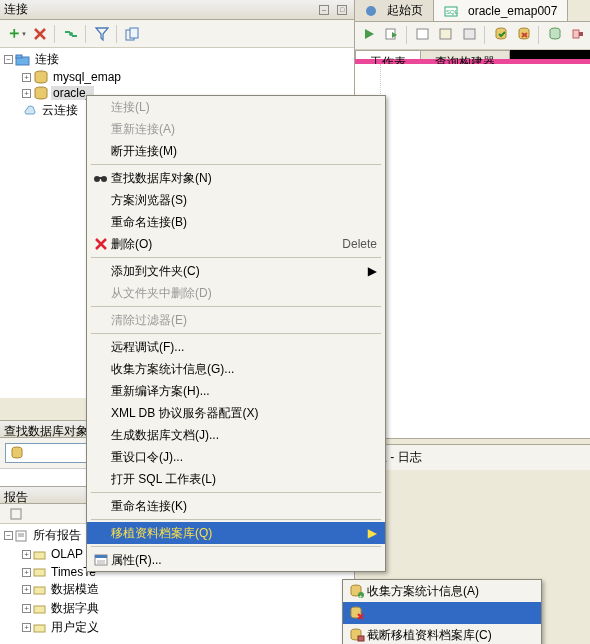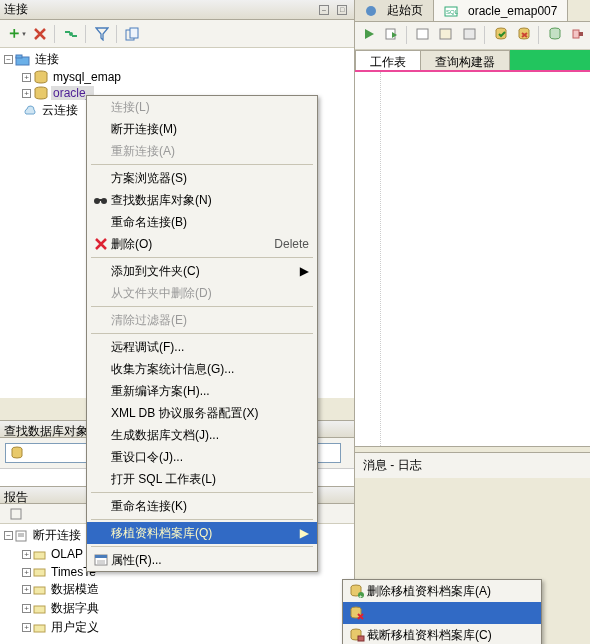--- a/index.html
+++ b/index.html
@@ -9,37 +9,37 @@
 .right-col{left:355px;right:0}
 .panel-title{background:linear-gradient(#f0f0f0,#e0ddd0);border-bottom:1px solid #aca899;padding:2px 4px;display:flex;align-items:center;height:20px}
 .panel-title .spacer{flex:1}
 .icon-btn{width:16px;height:16px;display:inline-flex;align-items:center;justify-content:center;cursor:pointer;margin-left:2px;color:#555}
 .toolbar{background:#f4f3ee;border-bottom:1px solid #d0cdbd;padding:4px 6px;display:flex;align-items:center;gap:6px;height:28px}
 .tree{background:#fff;padding:2px;overflow:auto;font-size:12px}
 .tree-item{display:flex;align-items:center;padding:1px 2px;gap:2px;white-space:nowrap}
 .expander{width:9px;height:9px;border:1px solid #888;font-size:8px;line-height:7px;text-align:center;cursor:pointer;color:#555}
 .indent{display:inline-block;width:16px}
 .tree-label{padding:0 2px}
-.selected{background:#dedede;color:#4c1d95}
+.selected{background:#dedede;color:#000000}
 
 .ctx{position:absolute;background:#f4f3ee;border:1px solid #8a867a;box-shadow:2px 2px 4px rgba(0,0,0,.3);z-index:100}
 .ctx-item{display:flex;align-items:center;height:22px;padding:0 8px 0 4px;cursor:pointer;white-space:nowrap}
-.ctx-item:hover,.ctx-item.hl{background:#316ac5;color:#fef9c3}
+.ctx-item:hover,.ctx-item.hl{background:#316ac5;color:#fde047}
 .ctx-item.disabled{color:#999}
 .ctx-item .ic{width:20px;display:inline-flex;justify-content:center}
 .ctx-item .lbl{flex:1}
 .ctx-item .shortcut{margin-left:30px;color:#555}
 .ctx-item .arrow{margin-left:16px}
 .ctx-sep{height:1px;background:#c8c4b4;margin:2px 4px}
 
 .tabs{display:flex;background:#ece9d8;border-bottom:1px solid #aca899;height:22px}
 .tab{padding:3px 10px;border-right:1px solid #aca899;display:flex;align-items:center;gap:10px;background:#f8f7f3}
 .tab.inactive{background:#e4e1d4}
 .editor-toolbar{background:#f4f3ee;border-bottom:1px solid #d0cdbd;padding:4px;display:flex;gap:6px;height:28px}
-.subtabs{display:flex;background:#22c55e;border-bottom:2px solid #ec4899;height:22px}
+.subtabs{display:flex;background:#000000;border-bottom:5px solid #ec4899;height:14px}
 .subtab{padding:3px 14px;border:1px solid #aca899;border-bottom:none;margin-right:-1px;background:#fff}
 .subtab.inactive{background:#e8e5d8}
 .editor{background:#fff;height:375px;border-bottom:1px solid #aca899;position:relative}
 .margin{position:absolute;left:25px;top:0;bottom:0;width:0;border-left:1px dotted #ccc}
 .msgs{background:#f4f3ee;padding:4px 8px}
 
 .left-bottom{position:absolute;left:0;right:0;bottom:0}
 .search-head{background:linear-gradient(#f0f0f0,#e0ddd0);border-top:1px solid #aca899;border-bottom:1px solid #aca899;padding:2px 4px;height:18px}
 .input-field{width:96%;margin:3px;height:20px;border:1px solid #7f9db9;background:#fff;display:flex;align-items:center;padding:0 4px}
 .report-head{background:linear-gradient(#f0f0f0,#e0ddd0);border-top:1px solid #aca899;border-bottom:1px solid #aca899;padding:2px 4px;height:18px}
@@ -149,21 +149,21 @@
         </span>
     </div>
     <div class="tree" style="height:120px">
       <div class="tree-item">
           <span class="expander">−</span>
           <svg width="14" height="12">
             <rect x="1" y="1" width="10" height="10" fill="#fff" stroke="#888"></rect>
             <line x1="3" y1="4" x2="9" y2="4" stroke="#888"></line>
             <line x1="3" y1="6" x2="9" y2="6" stroke="#888"></line>
           </svg>
-          <span class="tree-label">断开连接</span>
+          <span class="tree-label">所有报告</span>
         </div>
       <div class="tree-item">
           <span class="indent"></span>
           <span class="expander">+</span>
           <svg width="14" height="12">
             <rect x="1" y="3" width="11" height="7" fill="#f3e9a8" stroke="#b8a050"></rect>
           </svg>
           <span class="tree-label">OLAP 报</span>
         </div>
       <div class="tree-item">
@@ -281,47 +281,47 @@
   </div>
   <div class="editor">
       <div class="margin"></div>
     </div>
   <div style="height:6px;background:#ece9d8;border-bottom:1px solid #aca899"></div>
   <div class="msgs">
     <span>消息 - 日志</span>
   </div>
 </div>
 
-<div class="ctx" id="ctx1" style="left:86px;top:95px;width:232px">
+<div class="ctx" id="ctx1" style="left:86px;top:95px;width:300px">
     <div class="ctx-item disabled">
       <span class="ic"></span>
       <span class="lbl">连接(L)</span>
     </div>
+    <div class="ctx-item disabled">
+      <span class="ic"></span>
+      <span class="lbl">重新连接(A)</span>
+    </div>
     <div class="ctx-item">
       <span class="ic"></span>
       <span class="lbl">断开连接(M)</span>
     </div>
-    <div class="ctx-item disabled">
-      <span class="ic"></span>
-      <span class="lbl">重新连接(A)</span>
-    </div>
-    <div class="ctx-sep"></div>
-    <div class="ctx-item">
-      <span class="ic"></span>
-      <span class="lbl">方案浏览器(S)</span>
-    </div>
+    <div class="ctx-sep"></div>
     <div class="ctx-item">
       <span class="ic">
         <svg width="16" height="14">
           <circle cx="4" cy="8" r="3" fill="#333"></circle>
           <circle cx="11" cy="8" r="3" fill="#333"></circle>
           <rect x="5" y="6" width="5" height="2" fill="#333"></rect>
         </svg>
       </span>
       <span class="lbl">查找数据库对象(N)</span>
+    </div>
+    <div class="ctx-item">
+      <span class="ic"></span>
+      <span class="lbl">方案浏览器(S)</span>
     </div>
     <div class="ctx-item">
       <span class="ic"></span>
       <span class="lbl">重命名连接(B)</span>
     </div>
     <div class="ctx-item">
       <span class="ic">
         <svg width="14" height="14">
           <path d="M2 2 L12 12 M12 2 L2 12" stroke="#d23" stroke-width="2.5"></path>
         </svg>
@@ -401,21 +401,21 @@
 <div class="ctx" id="ctx2" style="left:342px;top:579px;width:200px">
     <div class="ctx-item">
       <span class="ic">
         <svg width="16" height="14">
           <ellipse cx="7" cy="3" rx="5" ry="2" fill="#e8c96b" stroke="#a8893b"></ellipse>
           <path d="M2 3 L2 10 A5 2 0 0 0 12 10 L12 3" fill="#e8c96b" stroke="#a8893b"></path>
           <circle cx="12" cy="11" r="3" fill="#4a9c4a"></circle>
           <text x="10" y="14" font-size="6" fill="#fff">+</text>
         </svg>
       </span>
-      <span class="lbl">删除移植资料档案库(A)</span>
+      <span class="lbl">收集方案统计信息(A)</span>
     </div>
     <div class="ctx-item hl">
       <span class="ic">
         <svg width="16" height="14">
           <ellipse cx="7" cy="3" rx="5" ry="2" fill="#e8c96b" stroke="#a8893b"></ellipse>
           <path d="M2 3 L2 10 A5 2 0 0 0 12 10 L12 3" fill="#e8c96b" stroke="#a8893b"></path>
           <path d="M9 8 L14 13 M14 8 L9 13" stroke="#d23" stroke-width="2"></path>
         </svg>
       </span>
     </div>

